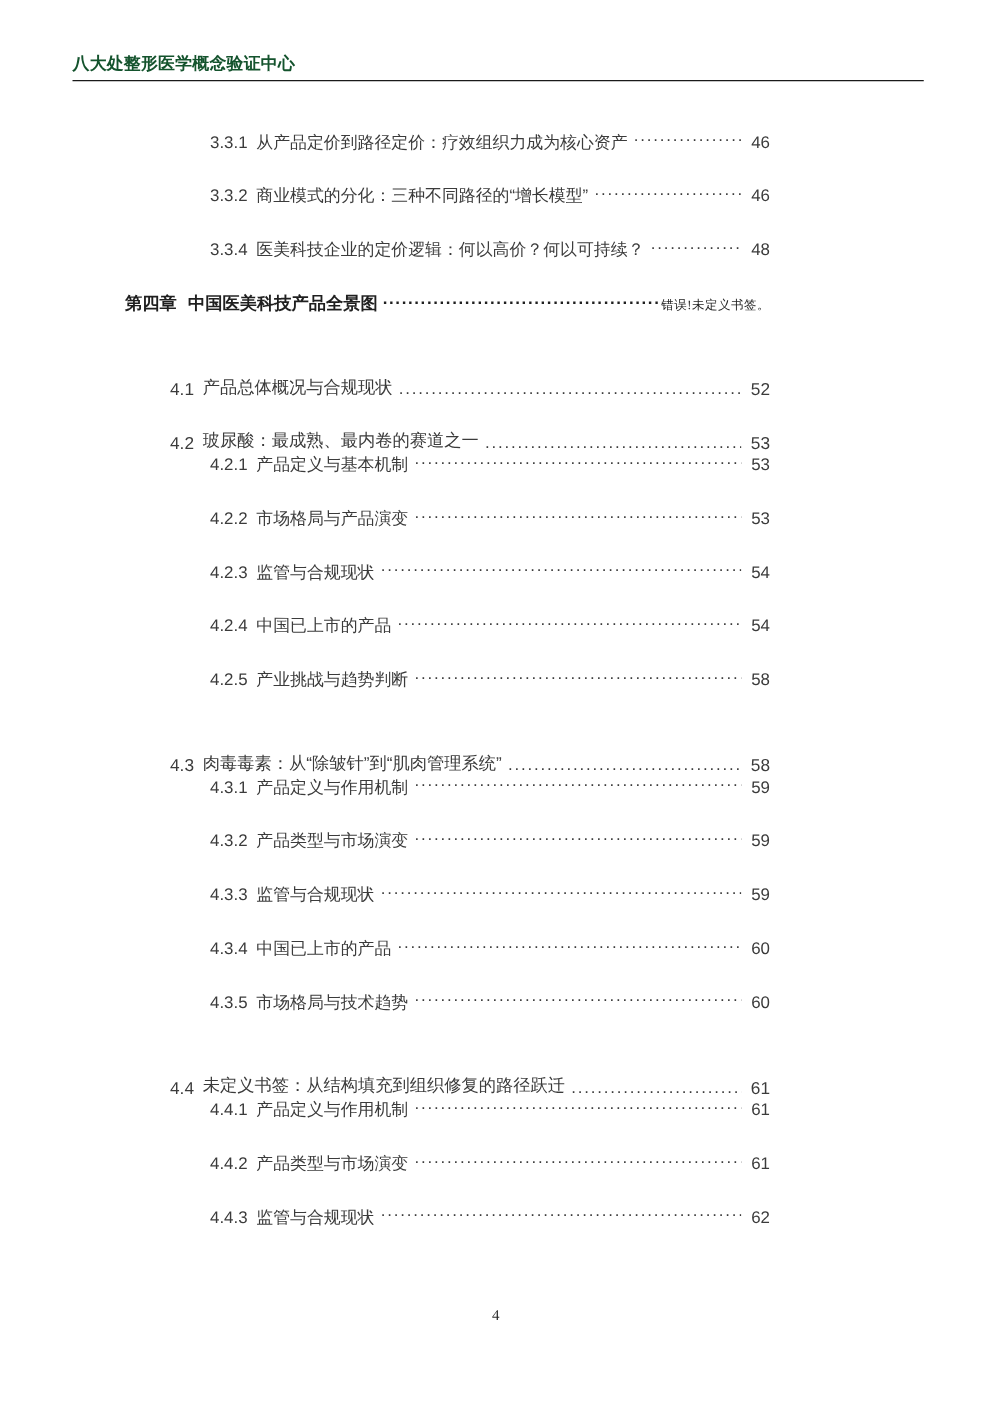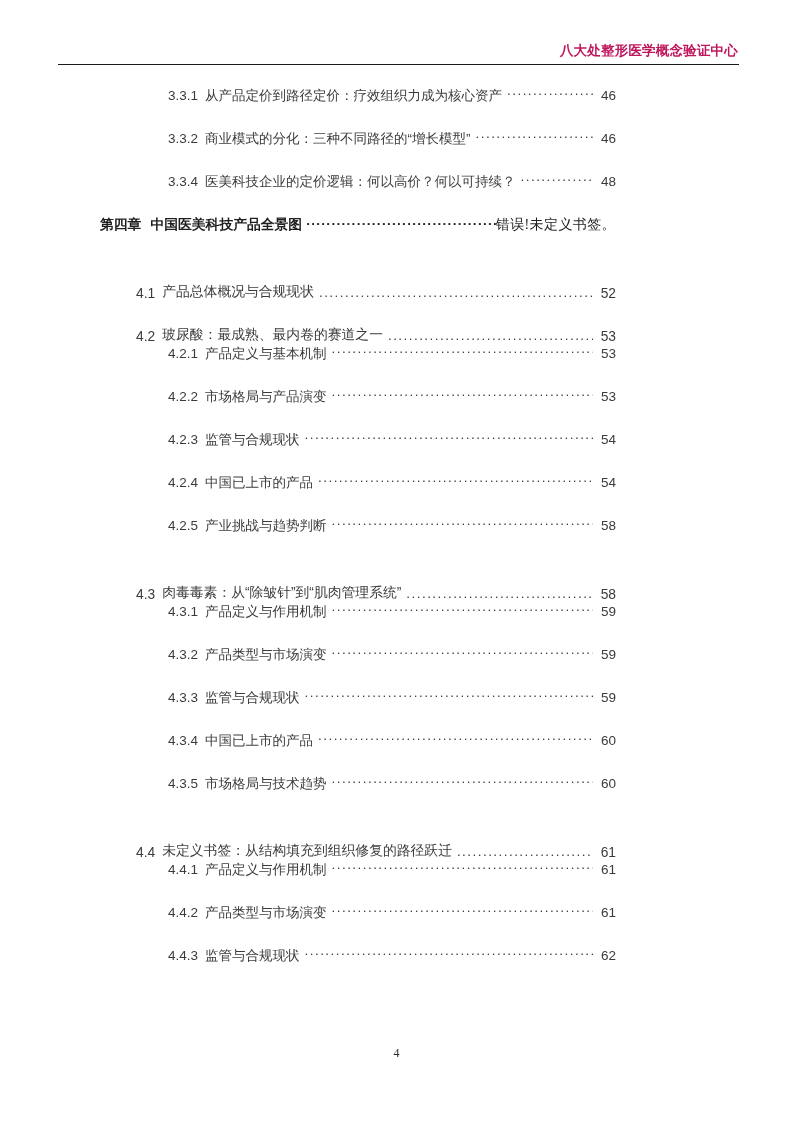--- a/index.html
+++ b/index.html
@@ -27,38 +27,37 @@
   
   .header-zone {
     position: absolute;
     left: 58px;
     top: 42px;
     width: 680px;
   }
   .header-title {
     font-size: 13.5px;
     font-weight: bold;
-    color: #be185d;
+    color: #14532d;
     letter-spacing: 0.2px;
     line-height: 18px;
     white-space: nowrap;
-    text-align: right;
   }
   .header-rule {
     margin-top: 4px;
     width: 681px;
     height: 0;
     border-top: 1.6px solid #1a1a1a;
   }
 
   
   .toc {
     position: absolute;
     left: 0;
-    top: 86px;
+    top: 104px;
     width: 671px;
   }
 
   .toc-entry {
     display: flex;
     align-items: baseline;
     height: 43px;
     color: #3b3b3b;
     white-space: nowrap;
   }
@@ -120,21 +119,21 @@
   .lvl1 .title { padding-left: 9px; }
   .lvl1 .leader { margin: 0 0 0 4px; }
   .lvl1 .leader::before {
     color: #1f1f1f;
     font-weight: bold;
     letter-spacing: 1.3px;
   }
   .lvl1 .pageno {
     font-weight: normal;
     font-family: "Liberation Serif", "DejaVu Serif", serif;
-    font-size: 14px;
+    font-size: 10px;
     color: #1f1f1f;
     letter-spacing: 0.4px;
   }
 
   
   .footer {
     position: absolute;
     left: 0;
     top: 1043px;
     width: 793px;

